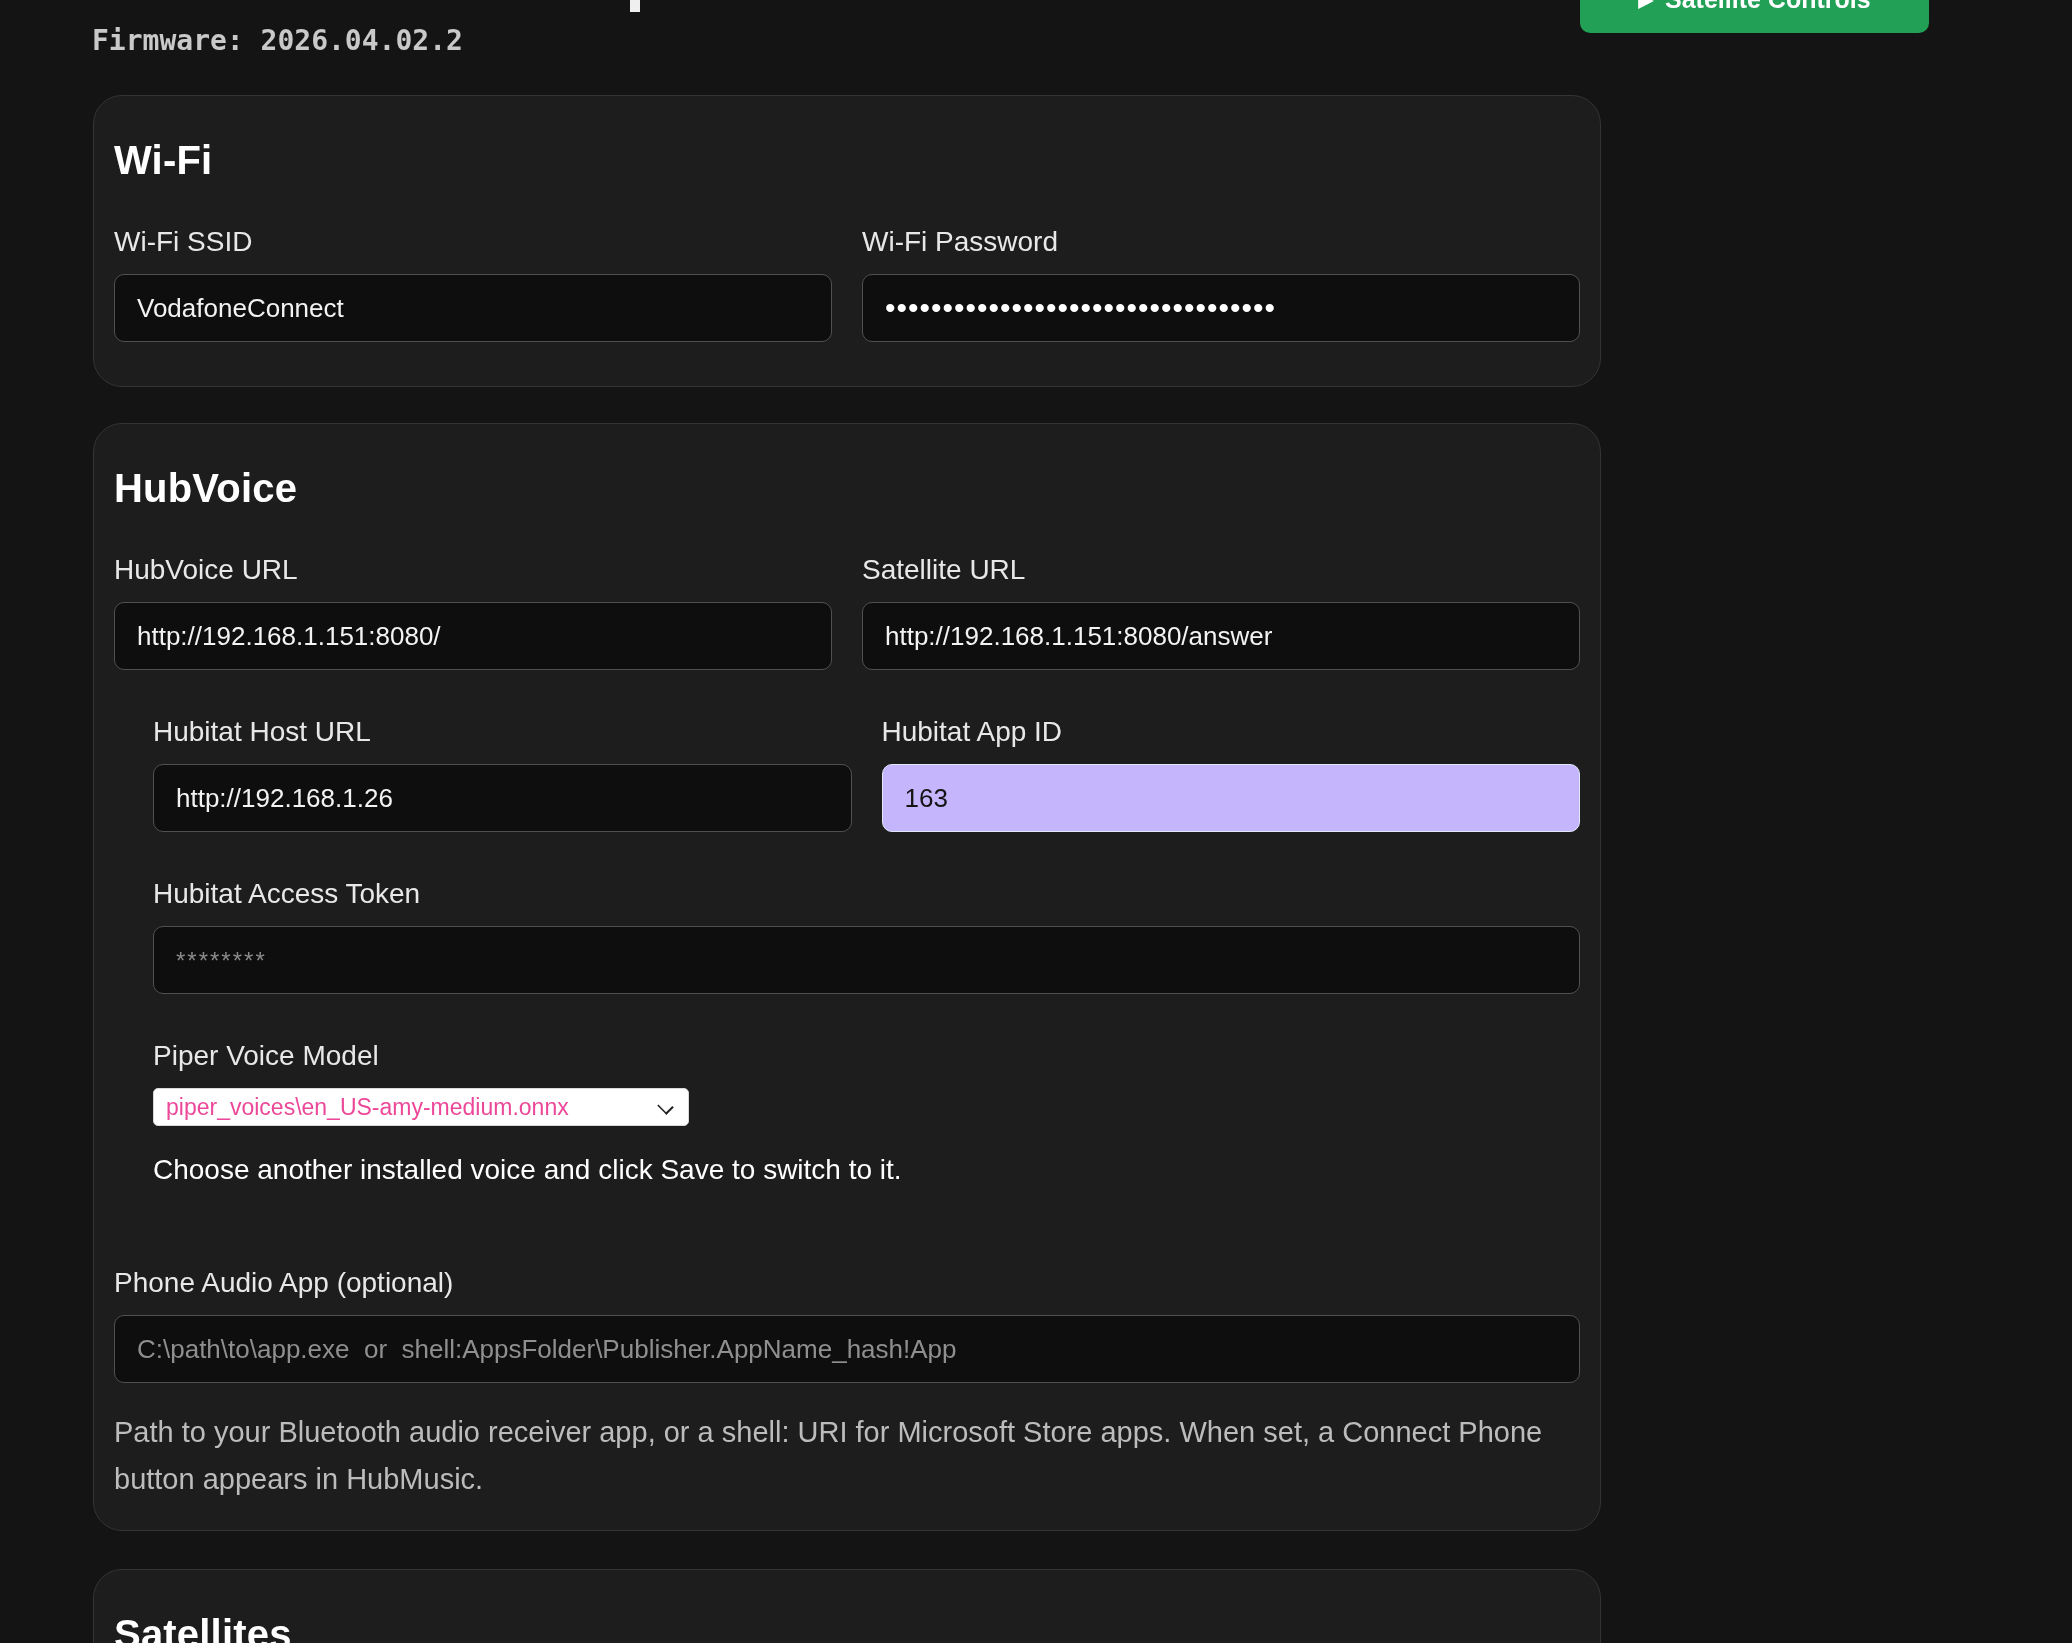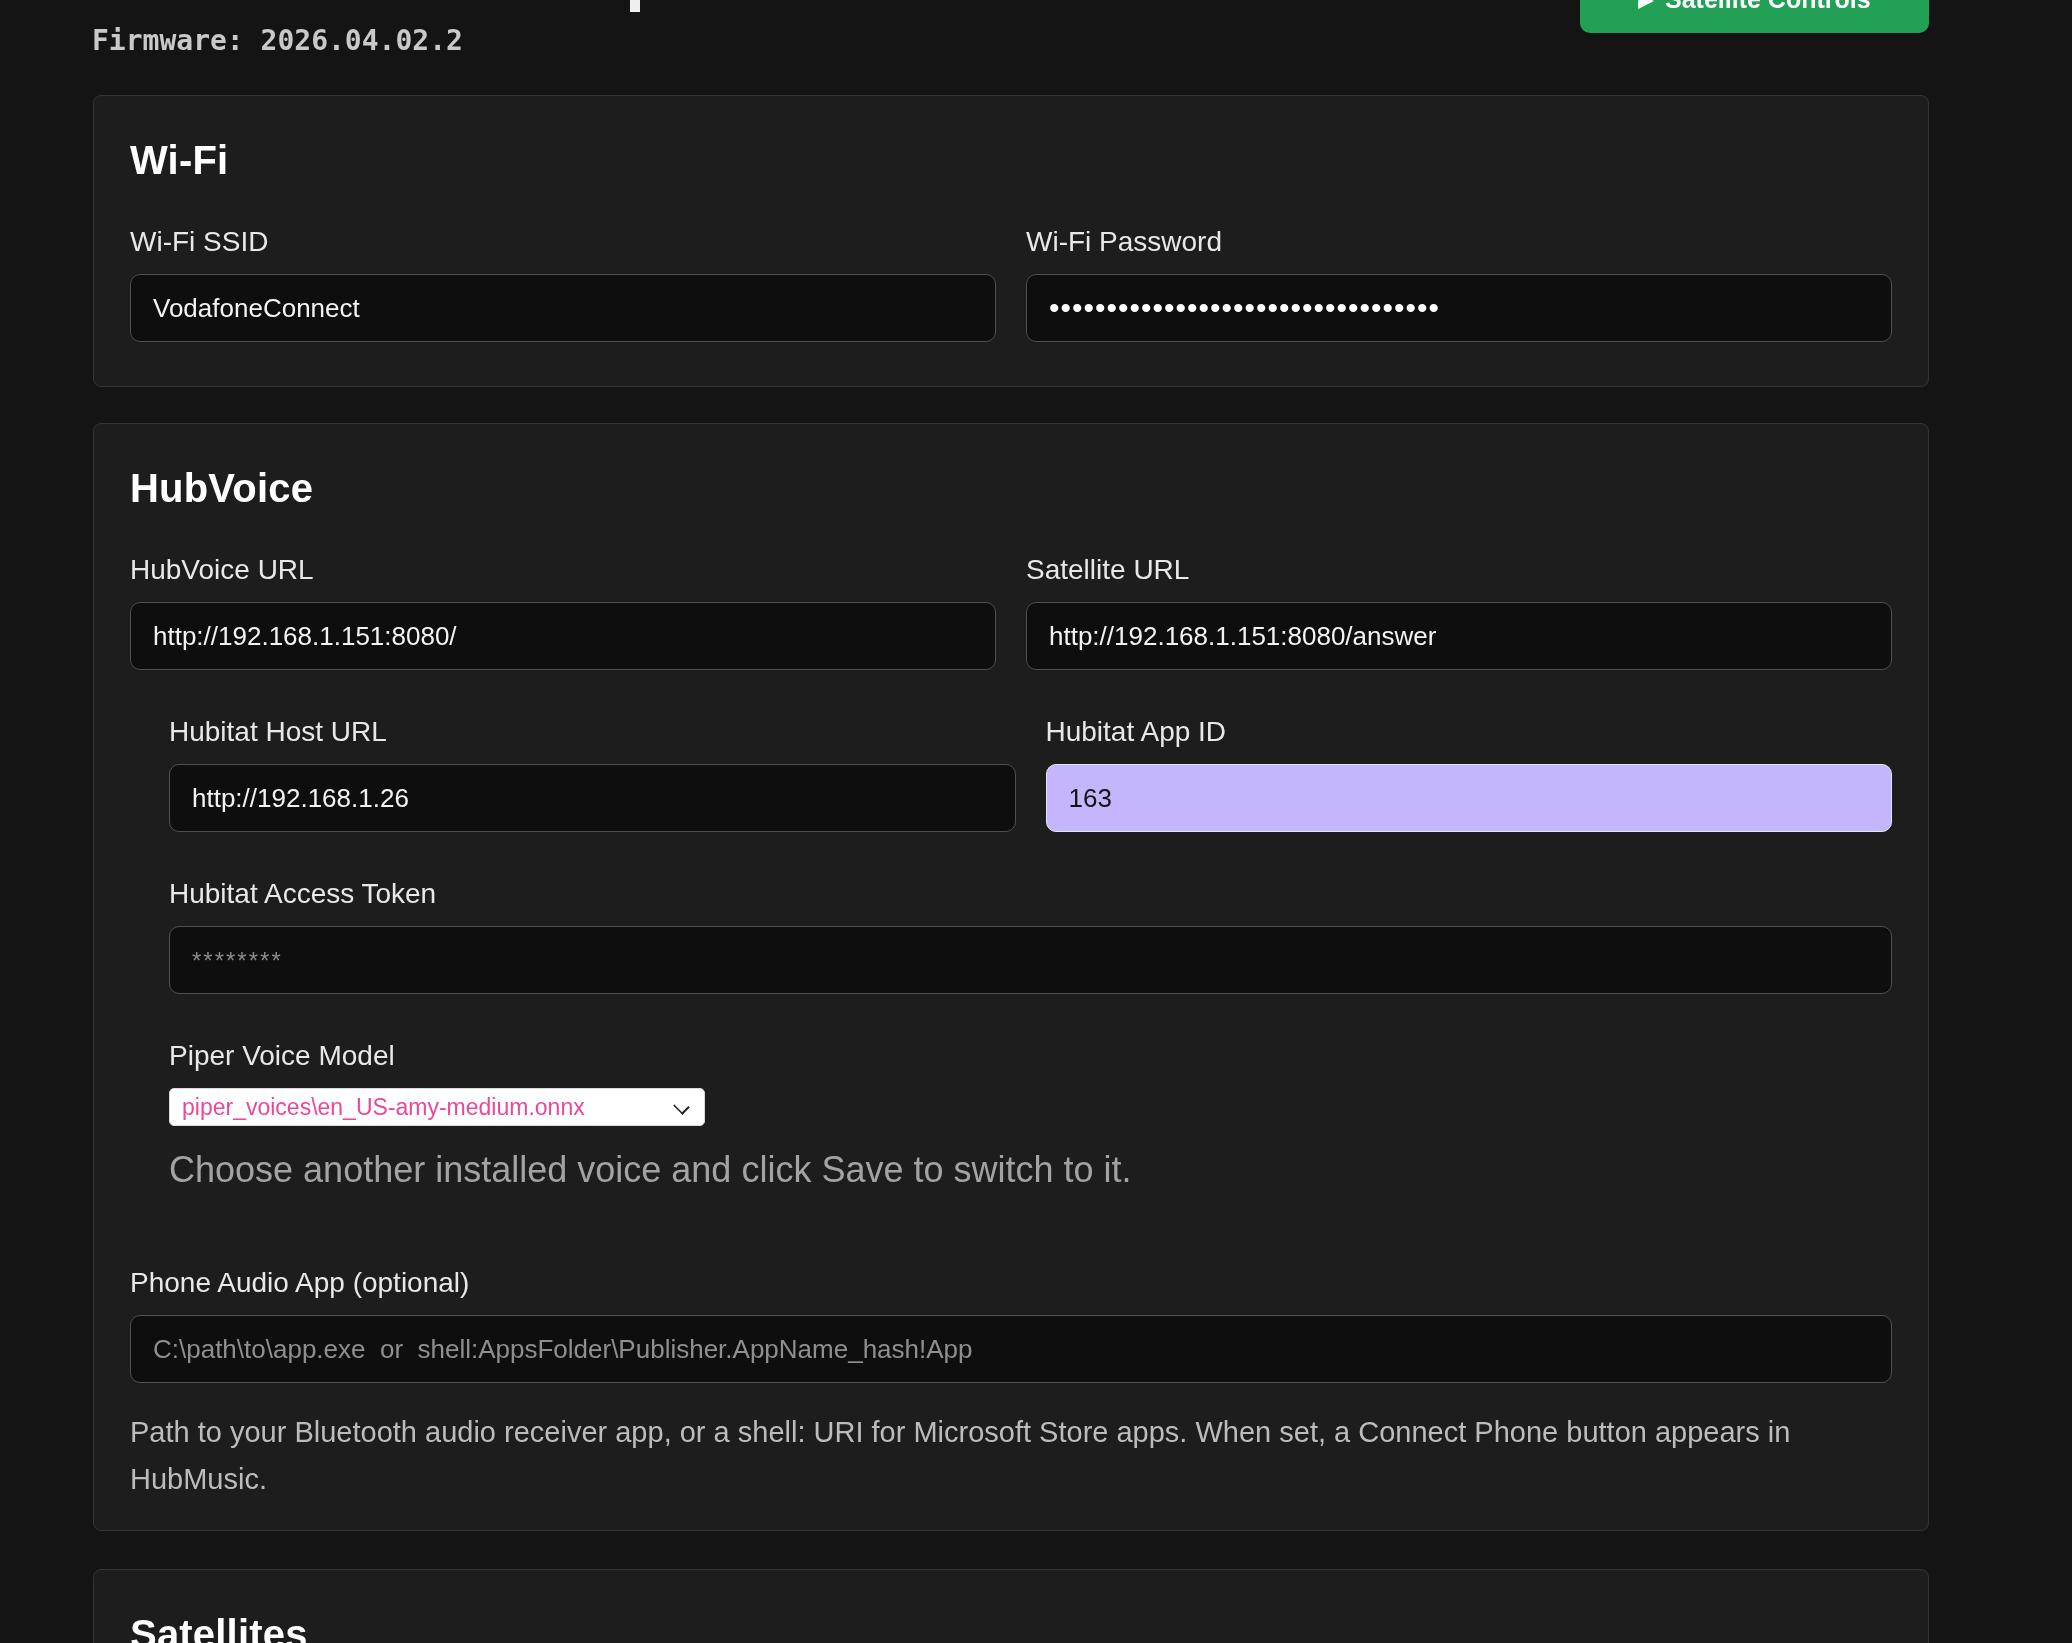--- a/index.html
+++ b/index.html
@@ -21,23 +21,23 @@
   }
   .satellite-btn{
     position:absolute;left:1580px;top:-34px;width:349px;height:67px;
     background:#22a055;border:none;border-radius:10px;
     color:#ffffff;font-family:inherit;font-size:25px;font-weight:600;
     display:flex;align-items:center;justify-content:center;gap:12px;
     cursor:pointer;
   }
   .satellite-btn .play{font-size:19px;line-height:1;}
   .card{
-    position:absolute;left:93px;width:1836px;
-    background:#1d1d1e;border:1px solid #343434;border-radius:8px;
-    padding:38px 36px;box-sizing:border-box;
+    position:absolute;left:93px;width:1508px;
+    background:#1d1d1e;border:1px solid #343434;border-radius:29px;
+    padding:38px 20px;box-sizing:border-box;
   }
   .card-wifi{top:95px;height:292px;}
   .card-hubvoice{top:423px;height:1108px;}
   .card-satellites{top:1569px;height:260px;}
   .card h2{
     margin:0;font-size:40px;font-weight:700;color:#ffffff;line-height:52px;
     letter-spacing:0.2px;
   }
   .grid2{display:grid;grid-template-columns:1fr 1fr;column-gap:30px;}
   .row-first{margin-top:38px;}
@@ -62,21 +62,21 @@
     display:flex;align-items:center;
     color:#ec4899;font-size:23px;padding:0 44px 0 12px;cursor:pointer;
     white-space:nowrap;overflow:hidden;
   }
   .select .chev{
     position:absolute;right:16px;top:11px;width:11px;height:11px;
     border-right:2px solid #222;border-bottom:2px solid #222;
     transform:rotate(45deg) scale(1,0.8);
   }
   .help{
-    margin:24px 0 0 0;font-size:36px;color:#a3a3a3;line-height:40px;
+    margin:24px 0 0 0;font-size:28px;color:#ffffff;line-height:40px;
   }
   .help-para{
     margin:26px 0 0 0;font-size:29px;color:#bcbcbc;line-height:47px;max-width:1766px;
   }
 </style>
 </head>
 <body>
 
 <div class="firmware">Firmware: 2026.04.02.2</div>
 

